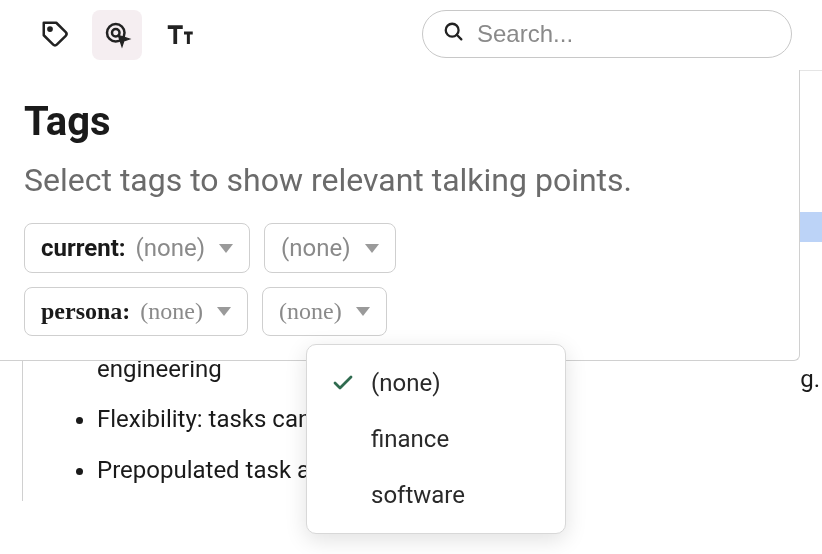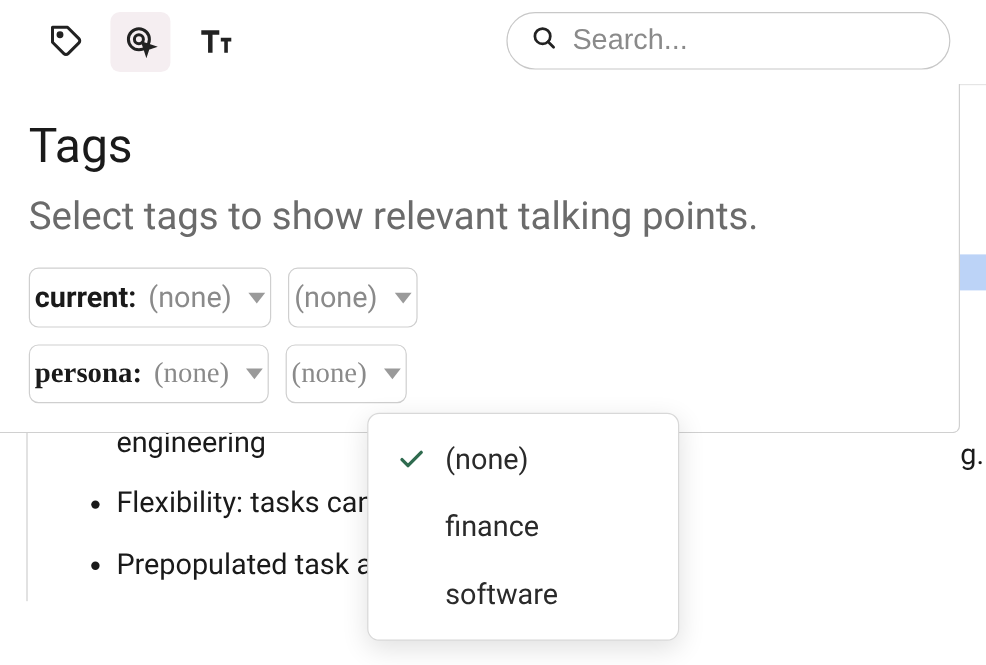--- a/index.html
+++ b/index.html
@@ -63,39 +63,39 @@
     border: 1px solid #d0d0d0;
     border-top: none;
     border-left: none;
     border-radius: 0 0 6px 0;
     padding: 28px 24px 24px 24px;
     z-index: 10;
   }
   .panel h1 {
     margin: 0 0 16px 0;
     font-size: 40px;
-    font-weight: 400;
+    font-weight: 700;
   }
   .panel-desc {
     color: #6b6b6b;
     font-size: 32px;
     margin-bottom: 24px;
   }
   .filter-row {
     display: flex;
     gap: 14px;
     flex-wrap: wrap;
     margin-bottom: 14px;
   }
   .filter-chip {
     display: inline-flex;
     align-items: center;
     border: 1px solid #cfcfcf;
     border-radius: 8px;
-    padding: 10px 4px;
+    padding: 10px 16px;
     font-size: 24px;
     gap: 10px;
     cursor: pointer;
     background: #fff;
   }
   .filter-chip .key { font-weight: 700; color:#1a1a1a; }
   .filter-chip .val { color: #8a8a8a; }
   .chip-caret {
     width: 0; height: 0;
     border-left: 7px solid transparent;

